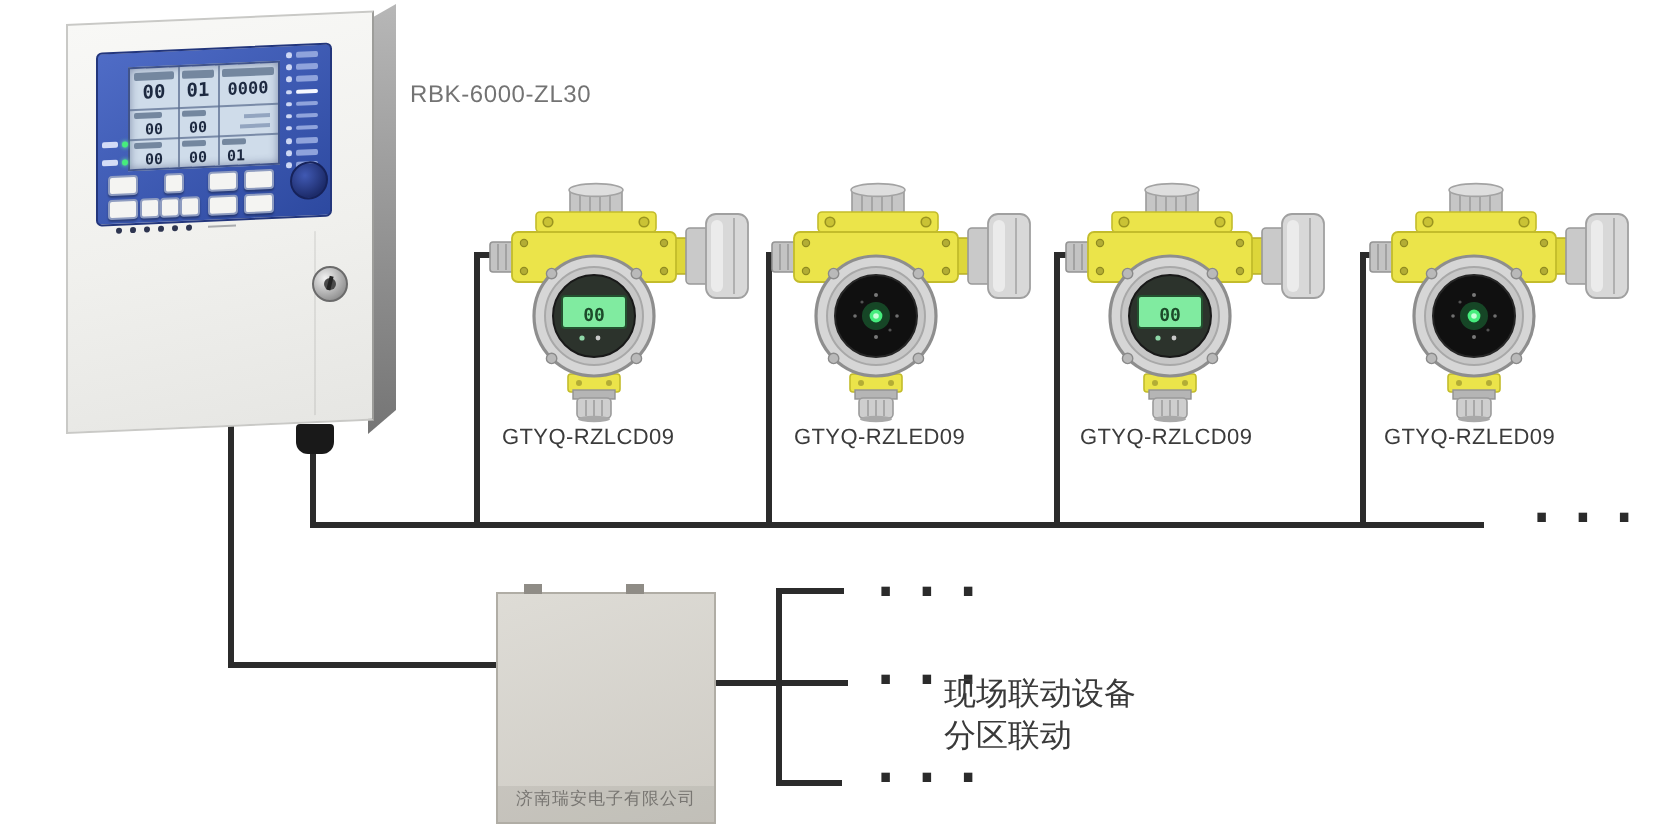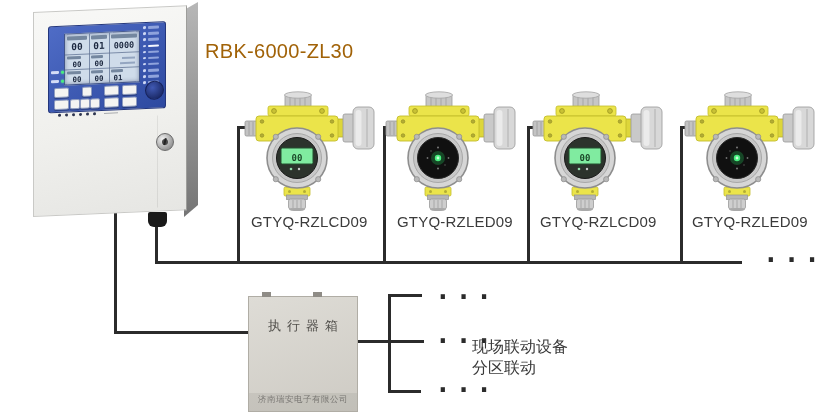--- a/index.html
+++ b/index.html
@@ -50,26 +50,26 @@
   .led-strip{position:absolute;left:24px;top:102px;display:flex;align-items:center;}
   .sdot{width:3px;height:3px;background:#2e3550;border-radius:50%;margin-right:4px;}
   .sdash{width:14px;height:1.5px;background:#a9abae;margin-left:4px;}
   .seam{position:absolute;left:123px;top:108px;width:1px;height:92px;background:rgba(0,0,0,.07);}
   .lock{position:absolute;left:156px;top:133px;width:16px;height:16px;border-radius:50%;z-index:4;
         background:radial-gradient(circle at 35% 32%,#f2f2f2,#8d8d8d 80%);border:1px solid #6b6b6b;}
   .lock-core{position:absolute;left:4.5px;top:4.5px;width:6px;height:6px;border-radius:50%;background:#4a4a4a;}
   .lock-slot{position:absolute;left:7px;top:4px;width:1.5px;height:7px;background:#242424;transform:rotate(14deg);}
   .gland{position:absolute;left:148px;top:212px;width:19px;height:15px;background:#191919;
          border-radius:2px 2px 6px 6px;z-index:4;}
-  .model-label{position:absolute;left:205px;top:40px;font-size:20px;letter-spacing:.3px;
-               color:#a16207;z-index:3;white-space:nowrap;}
+  .model-label{position:absolute;left:205px;top:40px;font-size:12px;letter-spacing:.3px;
+               color:#737373;z-index:3;white-space:nowrap;}
 
   
   .detector{position:absolute;top:90px;width:132px;height:122px;z-index:3;}
-  .det-label{position:absolute;top:213px;font-size:15px;letter-spacing:.2px;color:var(--text-dark,#3b3b3b);
+  .det-label{position:absolute;top:213px;font-size:11px;letter-spacing:.2px;color:var(--text-dark,#3b3b3b);
              white-space:nowrap;z-index:3;}
 
   
   .abox{position:absolute;left:248px;top:296px;width:108px;height:114px;z-index:3;
         background:linear-gradient(160deg,#dedcd6,#cecbc4);border:1px solid #b0ada5;}
   .abox-tab{position:absolute;top:-5px;width:9px;height:5px;background:#8f8c86;}
   .abox-title{position:absolute;left:0;right:0;top:20px;text-align:center;font-size:13px;
               letter-spacing:6px;padding-left:6px;color:#514f4b;
               font-family:"DejaVu Sans","Liberation Sans",sans-serif;}
   .abox-strip{position:absolute;left:0;right:0;bottom:0;height:18px;background:rgba(110,105,95,.12);}
@@ -311,21 +311,20 @@
     </svg>
 
   <div class="det-label" style="left:251px">GTYQ-RZLCD09</div>
   <div class="det-label" style="left:397px">GTYQ-RZLED09</div>
   <div class="det-label" style="left:540px">GTYQ-RZLCD09</div>
   <div class="det-label" style="left:692px">GTYQ-RZLED09</div>
 
   <div class="abox">
     <div class="abox-tab" style="left:13px"></div>
     <div class="abox-tab" style="left:64px"></div>
-    <div class="abox-title">执行器箱</div>
     <div class="abox-strip"></div>
     <div class="abox-company">济南瑞安电子有限公司</div>
   </div>
 
   <div class="linkage">
     <div>现场联动设备</div>
     <div>分区联动</div>
   </div>
 
 </div>

